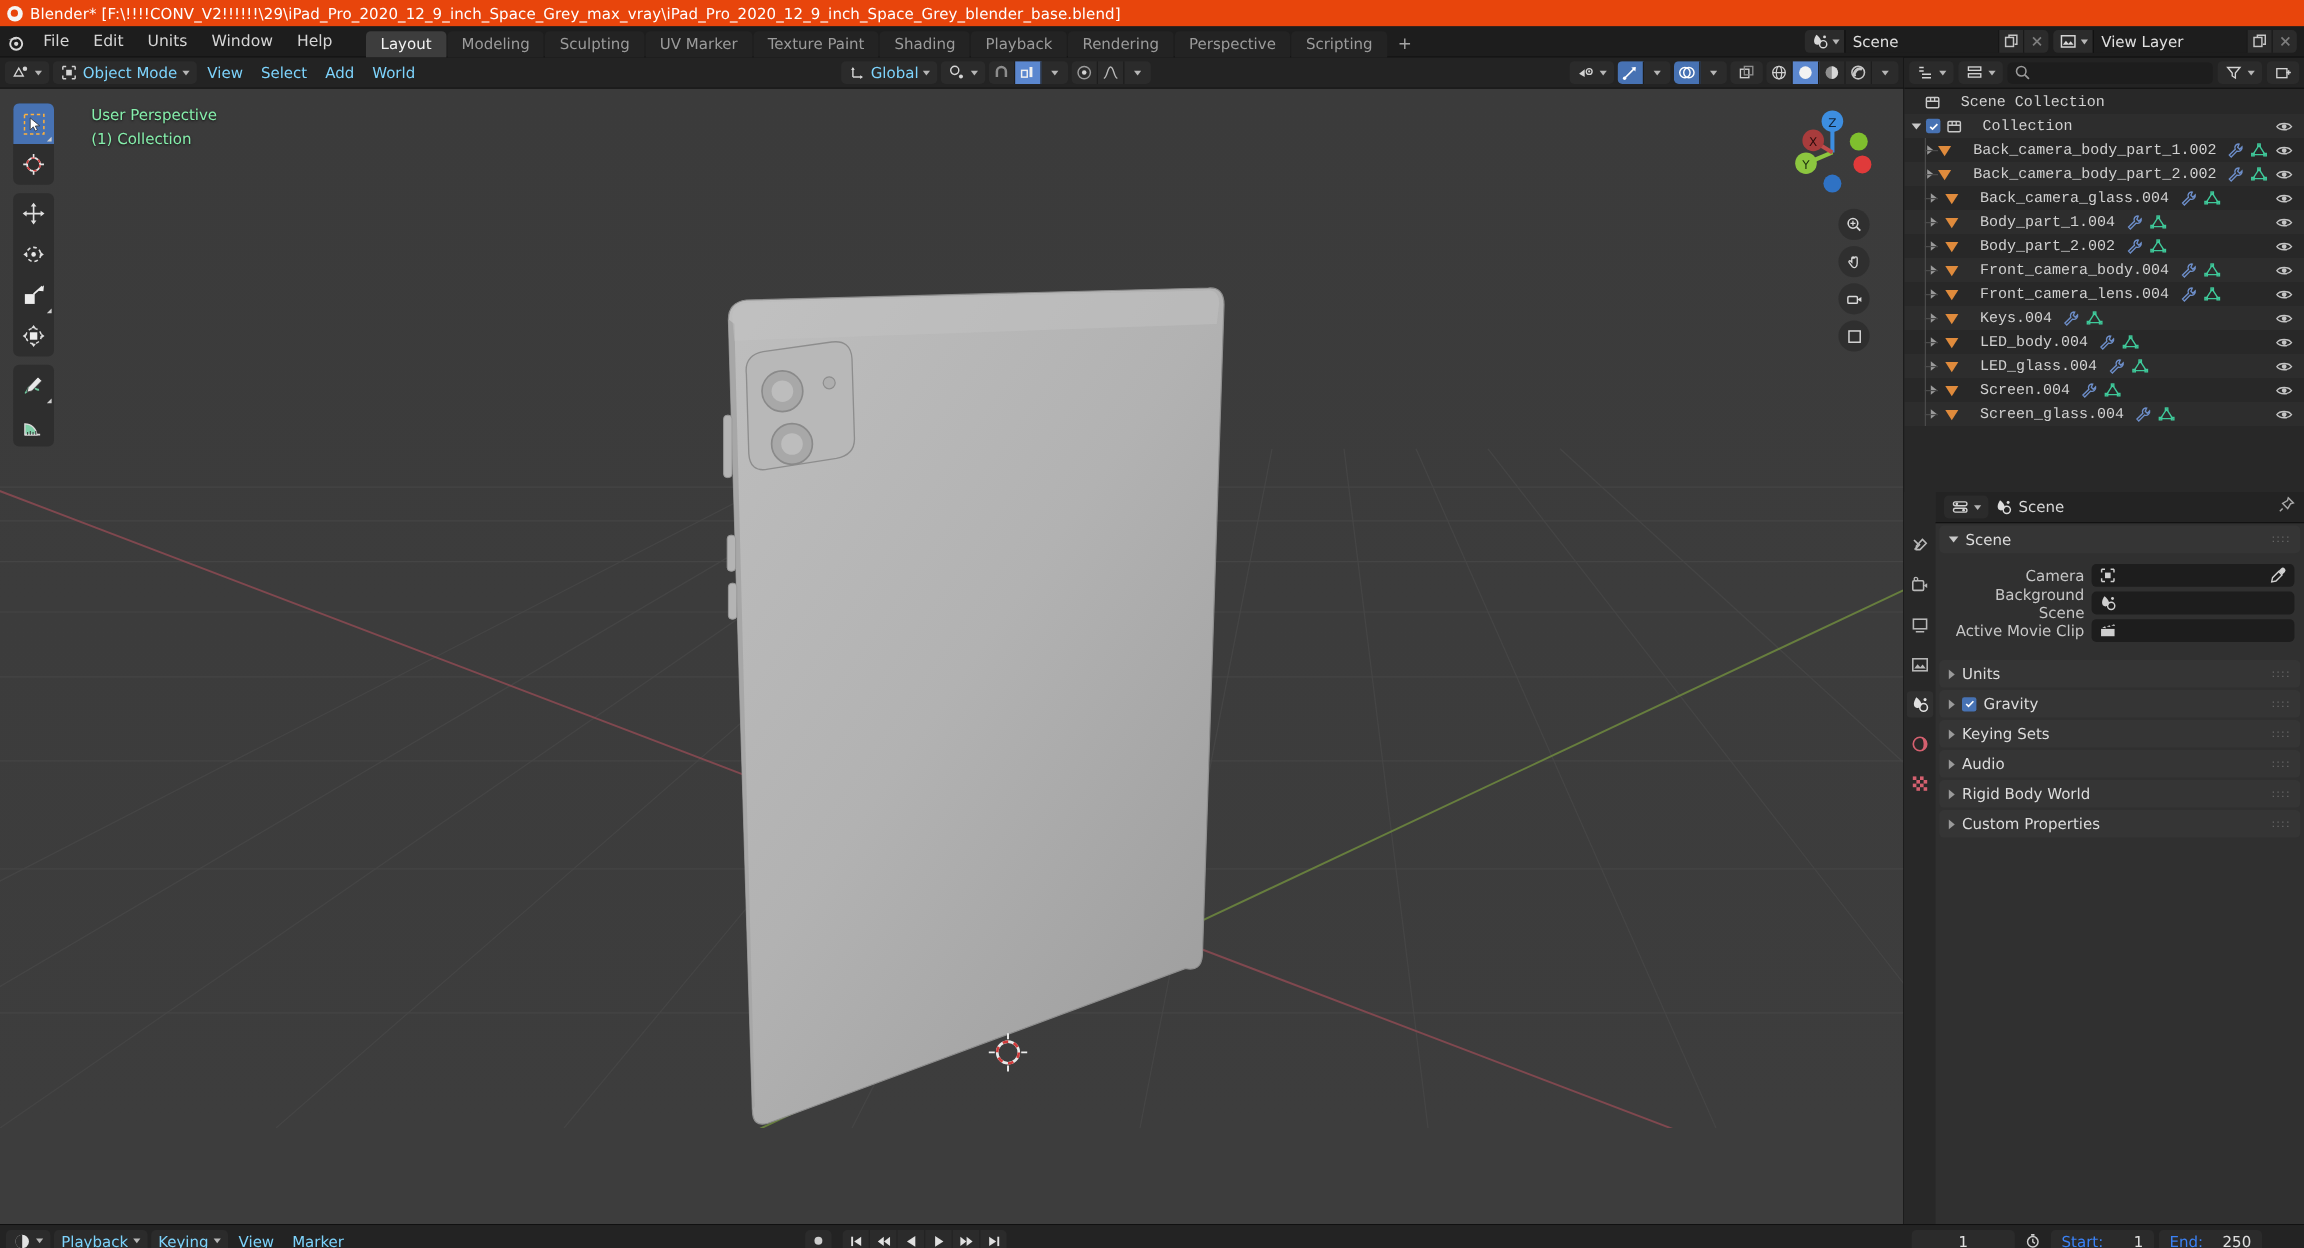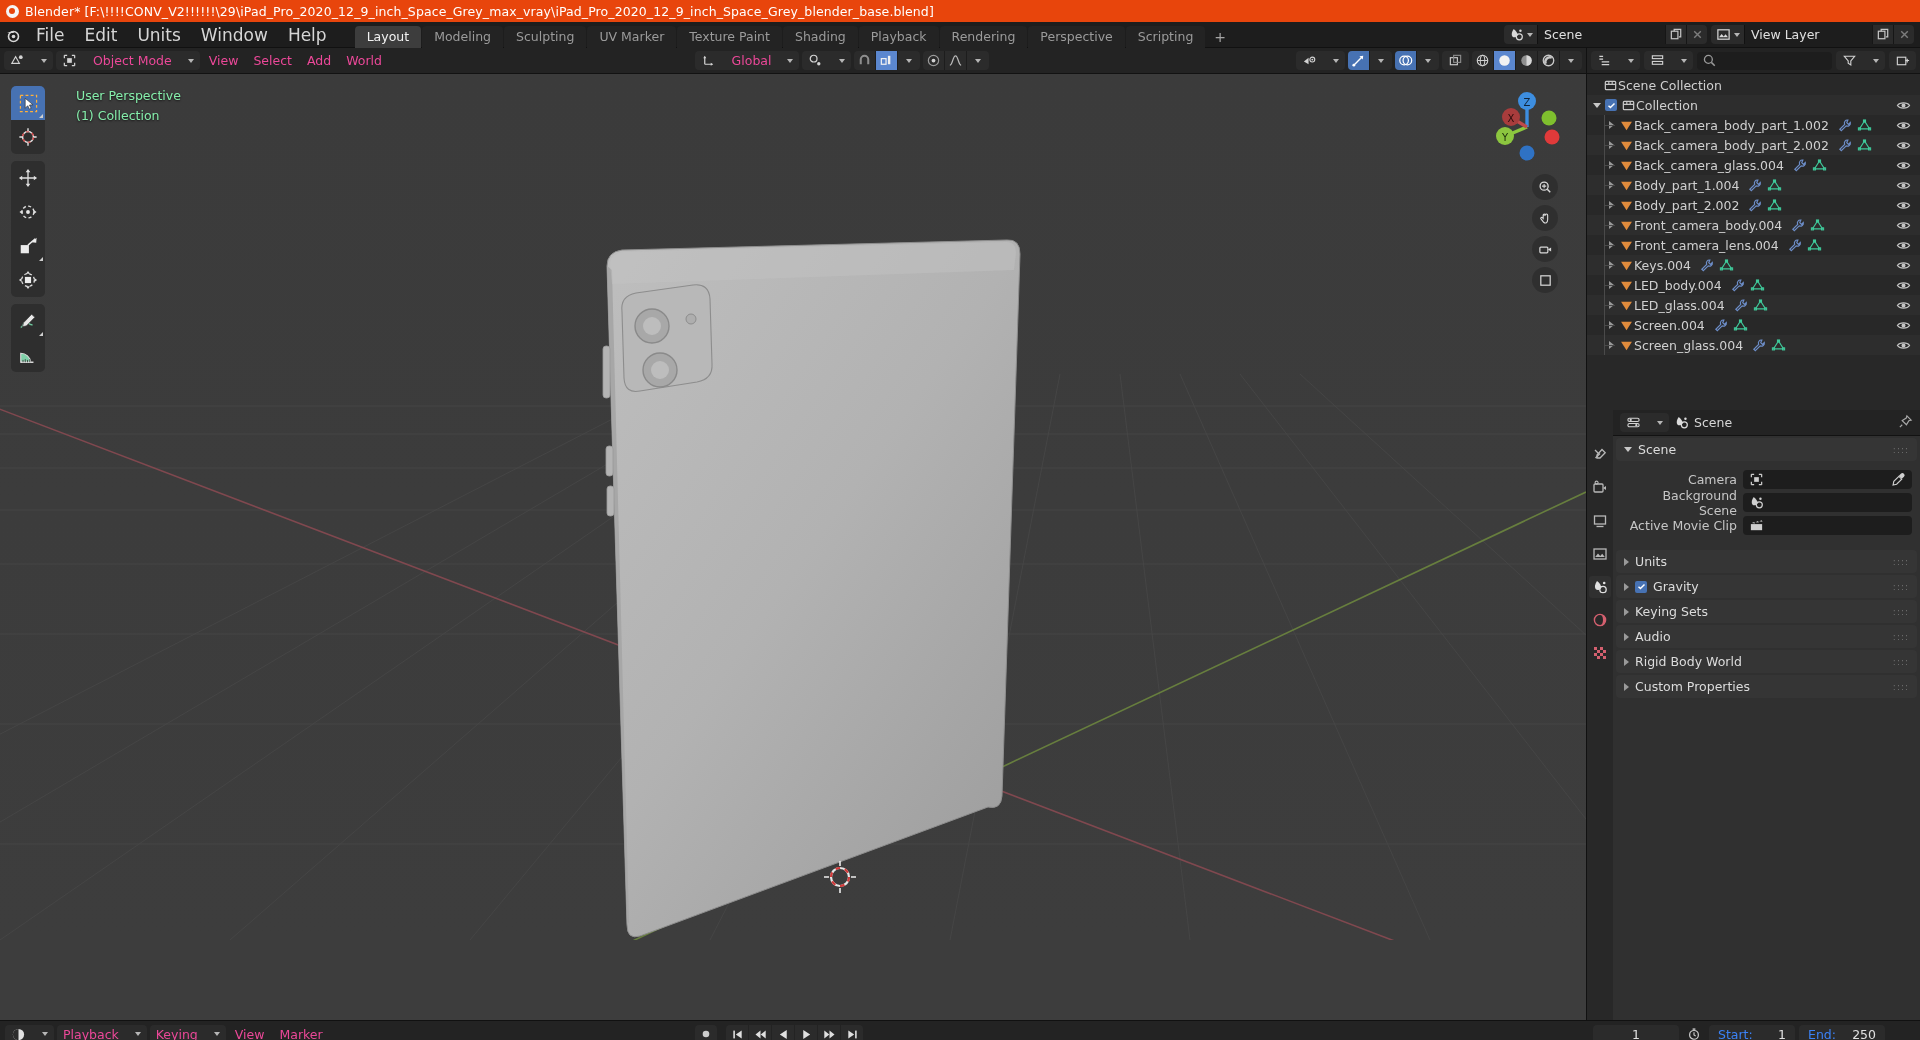--- a/index.html
+++ b/index.html
@@ -14,21 +14,21 @@
   .blender-dot { width:13px; height:13px; border-radius:50%; background:#f5f5f5;
     position:relative; flex:0 0 auto; }
   .blender-dot::after { content:""; position:absolute; left:3px; top:3px; width:6px; height:6px;
     border-radius:50%; background:#e8450c; }
 
   
   #topbar { height:26px; background:#1d1d1d; display:flex; align-items:center; gap:0;
     border-bottom:1px solid #111; position:relative; }
   #topbar .blogo { width:26px; display:flex; align-items:center; justify-content:center; }
   #topbar .blogo svg { width:16px; height:16px; }
-  .menu-item { padding:0 10px; height:26px; line-height:26px; font-size:17px; color:#d6d6d6;
+  .menu-item { padding:0 10px; height:26px; line-height:26px; font-size:13px; color:#d6d6d6;
     cursor:default; white-space:nowrap; }
   .ws-tabs { display:flex; align-items:flex-end; height:26px; margin-left:18px; }
   .ws-tab { padding:0 12px; height:22px; line-height:22px; font-size:12.5px; color:#9b9b9b;
     background:#232323; margin-right:1px; border-radius:4px 4px 0 0; white-space:nowrap; }
   .ws-tab.active { background:#3d3d3d; color:#f2f2f2; }
   .ws-add { padding:0 8px; color:#a5a5a5; height:22px; line-height:22px; font-size:14px; }
   .topbar-right { margin-left:auto; display:flex; align-items:center; gap:4px; padding-right:6px; }
 
   .id-block { display:flex; align-items:center; height:19px; }
   .id-icon-btn { background:#2b2b2b; border-radius:4px 0 0 4px; height:19px; display:flex;
@@ -42,21 +42,21 @@
     border-top:4px solid #b6b6b6; display:inline-block; }
 
   
   #main { display:flex; height:calc(1040px - 22px - 26px - 20px); }
 
   
   #viewport-col { width:1586px; position:relative; display:flex; flex-direction:column; }
   #vp-header { height:26px; background:#232323; display:flex; align-items:center; gap:3px;
     padding:0 4px; border-bottom:1px solid #121212; }
   .hbtn { background:#2b2b2b; border-radius:4px; height:19px; display:flex; align-items:center;
-    padding:0 6px; gap:16px; font-size:12.5px; color:#ec4899; white-space:nowrap; }
+    padding:0 6px; gap:4px; font-size:12.5px; color:#7dd3fc; white-space:nowrap; }
   .hbtn.plain { background:transparent; }
   .seg { display:flex; background:#2b2b2b; border-radius:4px; overflow:hidden; height:19px; }
   .seg > div { display:flex; align-items:center; justify-content:center; min-width:22px;
     height:19px; border-right:1px solid #1d1d1d; }
   .seg > div:last-child { border-right:none; }
   .seg > div.on { background:#4772b3; }
   .seg > div.on2 { background:#5b87cf; }
   .ico { width:15px; height:15px; display:inline-block; }
 
   #vp-body { flex:1; position:relative; overflow:hidden; background:#3d3d3d; }
@@ -88,21 +88,21 @@
   #outliner { height:362px; display:flex; flex-direction:column; background:#282828; }
   #out-header { height:26px; background:#232323; display:flex; align-items:center; gap:4px;
     padding:0 4px; border-bottom:1px solid #121212; }
   .srch { flex:1; background:#1d1d1d; border-radius:4px; height:18px; display:flex;
     align-items:center; padding:0 5px; gap:4px; min-width:10px;}
   #out-list { flex:1; overflow:hidden; padding-top:1px; }
   .orow { height:20px; display:flex; align-items:center; font-size:12.5px; color:#d0d0d0;
     padding-left:4px; position:relative; }
   .orow:nth-child(even) { background:#2d2d2d; }
   .orow .disc { width:12px; display:flex; align-items:center; justify-content:center; }
-  .orow .oname { margin-left:0; white-space:nowrap; }
+  .orow .oname { margin-left:16px; white-space:nowrap;font-family:Liberation Mono, monospace; }
   .orow .ospacer { flex:1; }
   .orow .oicons { display:flex; align-items:center; gap:5px; padding-right:6px; }
   .eye { padding-right:9px; display:flex; align-items:center; }
   .tri-d { width:0;height:0;border-left:4px solid transparent;border-right:4px solid transparent;
     border-top:5px solid #c8c8c8; }
   .tri-r { width:0;height:0;border-top:4px solid transparent;border-bottom:4px solid transparent;
     border-left:5px solid #9a9a9a; }
   .indent-line { position:absolute; left:17px; top:0; bottom:0; width:1px; background:#4a4a4a; }
   .branch { position:absolute; left:17px; top:10px; width:11px; height:1px; background:#4a4a4a; }
 

